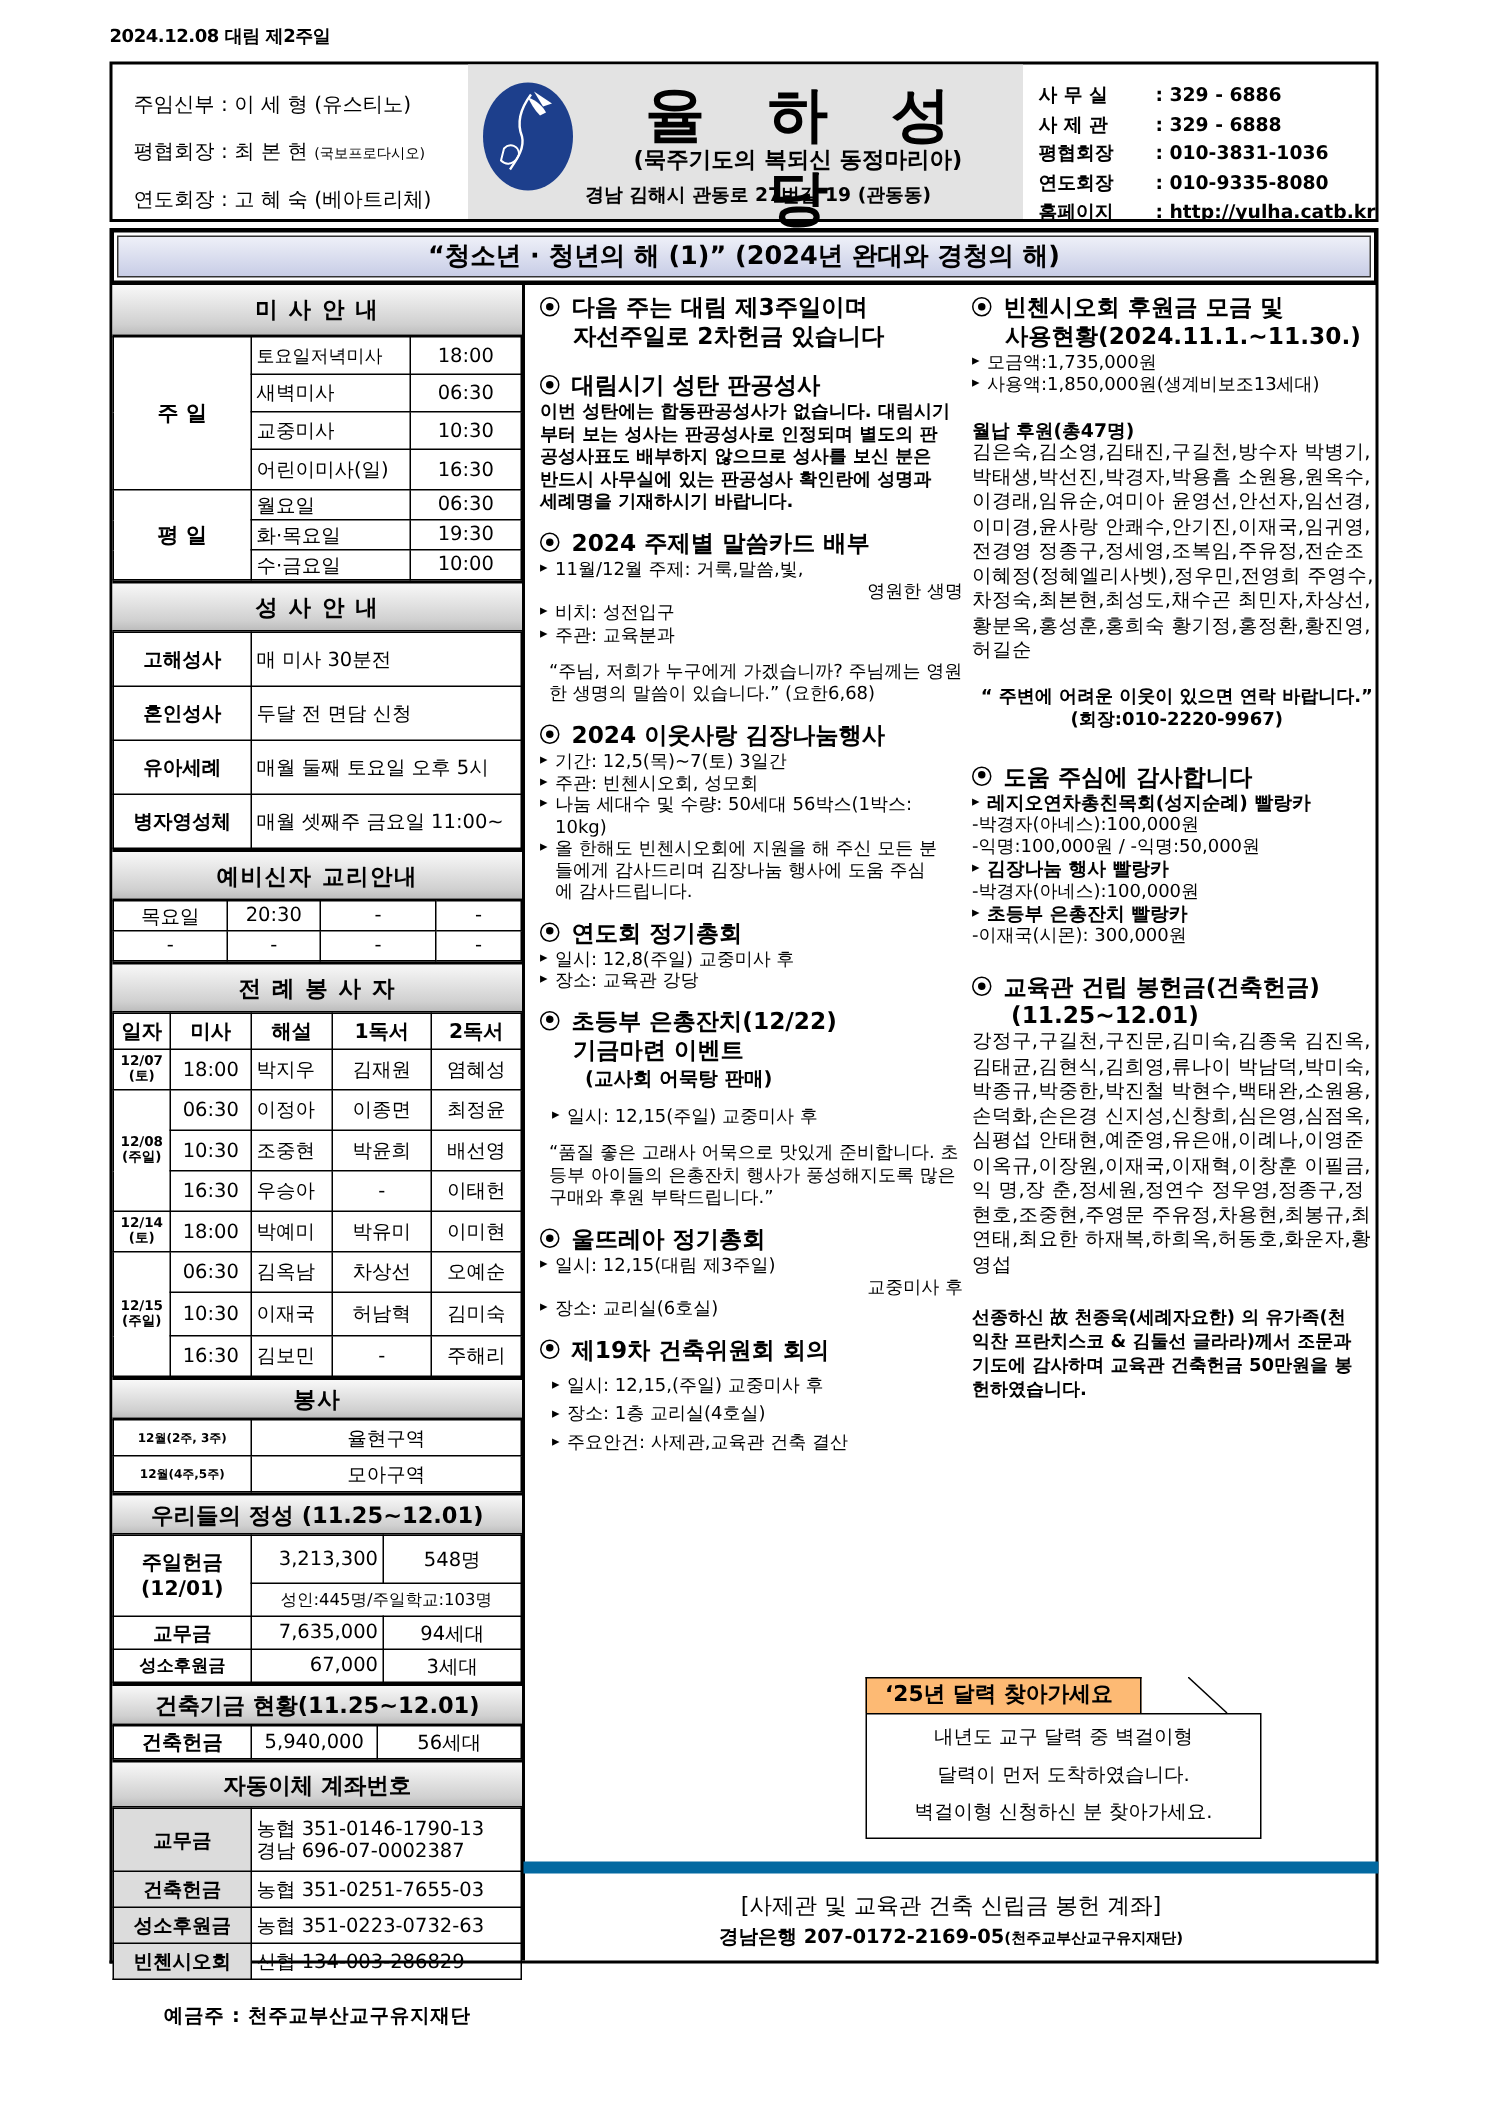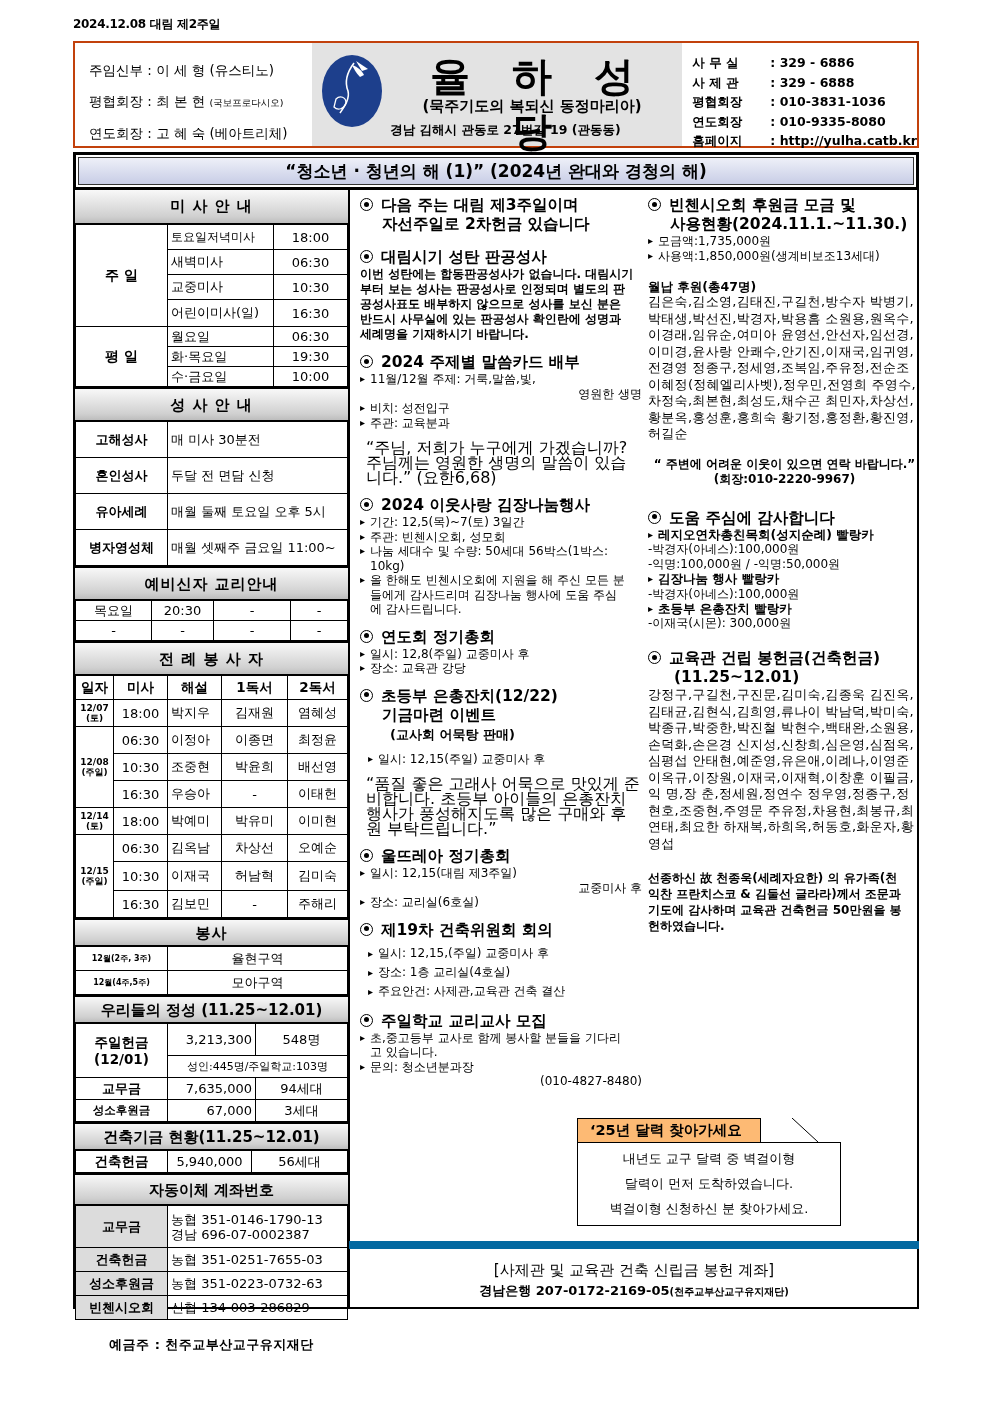--- a/index.html
+++ b/index.html
@@ -2,21 +2,21 @@
 <html><head>
 <meta charset="utf-8">
 <style>
   * { box-sizing: border-box; margin: 0; padding: 0; }
   html, body { width: 992px; height: 1403px; background: #fff; overflow: hidden; }
   body { font-family: "DejaVu Sans", "Liberation Sans", sans-serif; color: #000; position: relative; }
 
   .date-line { position: absolute; left: 73px; top: 16px; font-size: 12px; font-weight: bold; letter-spacing: -0.3px; }
 
   
-  .header { position: absolute; left: 73px; top: 41px; width: 846px; height: 107px; border: 2px solid #c2410c; display: flex; }
+  .header { position: absolute; left: 73px; top: 41px; width: 846px; height: 107px; border: 2px solid #000000; display: flex; }
   .hdr-left { width: 247px; padding: 12px 0 0 14px; font-size: 13.5px; line-height: 31px; white-space: nowrap; }
   .hdr-left .small { font-size: 9.5px; }
   .hdr-center { width: 387px; background: #e3e3e3; position: relative; }
   .logo { position: absolute; left: 10px; top: 12px; width: 60px; height: 72px; border-radius: 50%; background: #1d3f8c; }
   .logo svg { width: 100%; height: 100%; }
   .church-name { position: absolute; left: 82px; top: 6px; width: 290px; text-align: center; font-size: 40px; font-weight: bold; letter-spacing: 14px; }
   .church-sub { position: absolute; left: 60px; top: 54px; width: 320px; text-align: center; font-size: 15px; font-weight: bold; }
   .church-addr { position: absolute; left: 0; top: 79px; width: 387px; text-align: center; font-size: 12.5px; font-weight: bold; }
   .hdr-right { flex: 1; padding: 10px 0 0 10px; font-size: 12.5px; line-height: 19.5px; white-space: nowrap; font-weight: bold; }
   .hdr-right .lbl { display: inline-block; width: 78px; }
@@ -59,21 +59,21 @@
   .item h3 { font-size: 15.5px; font-weight: bold; line-height: 19px; }
   .item h3 .ind { padding-left: 22px; display: block; }
   .item h3 .sub { font-size: 13px; padding-left: 30px; display: block; }
   .bullet-icon { display: inline-block; width: 13px; height: 13px; border: 1.5px solid #000; border-radius: 50%; position: relative; margin-right: 8px; vertical-align: -1px; }
   .bullet-icon::after { content: ""; position: absolute; left: 2.5px; top: 2.5px; width: 5px; height: 5px; background: #000; border-radius: 50%; }
   .p { font-size: 12px; line-height: 15px; }
   .p.bold { font-weight: bold; }
   .li { font-size: 12px; line-height: 14.5px; padding-left: 10px; position: relative; }
   .li::before { content: "▸"; position: absolute; left: 0; font-size: 10px; }
   .li .cont { display: block; text-align: right; }
-  .quote { font-size: 16px; line-height: 15px; padding-left: 6px; margin-top: 10px; }
+  .quote { font-size: 12px; line-height: 15px; padding-left: 6px; margin-top: 10px; }
   .names { font-size: 13px; line-height: 16.5px; letter-spacing: 0.3px; }
 
   .calendar-box { position: absolute; left: 577px; top: 1118px; width: 264px; height: 108px; }
   .cal-tab { position: absolute; left: 0; top: 0; width: 184px; height: 24px; border: 1px solid #000; border-bottom: none; font-size: 14.5px; font-weight: bold; padding-left: 12px; line-height: 22px; background: #fdba74; }
   .cal-slant { position: absolute; left: 215px; top: 0; width: 40px; height: 24px; }
   .cal-body { position: absolute; left: 0; top: 24px; width: 264px; height: 84px; border: 1px solid #000; text-align: center; font-size: 13px; line-height: 25px; padding-top: 3px; }
 
   .bottom-bar { position: absolute; left: 349px; top: 1241px; width: 570px; height: 68px; border-top: 8px solid #0369a1; text-align: center; }
   .bottom-bar .t1 { font-size: 15px; margin-top: 12px; }
   .bottom-bar .t2 { font-size: 13px; font-weight: bold; margin-top: 2px; }
@@ -368,25 +368,20 @@
     <div class="item">
       <h3><span class="bullet-icon"></span><span>울뜨레아 정기총회</span></h3>
       <div class="li"><span>일시: 12,15(대림 제3주일)</span><span class="cont" style="padding-left:44px">교중미사 후</span></div>
       <div class="li">장소: 교리실(6호실)</div>
     </div>
     <div class="item">
       <h3><span class="bullet-icon"></span><span>제19차 건축위원회 회의</span></h3>
       <div class="li" style="margin:4px 0 0 8px;line-height:19px">일시: 12,15,(주일) 교중미사 후</div>
       <div class="li" style="margin-left:8px;line-height:19px">장소: 1층 교리실(4호실)</div>
       <div class="li" style="margin-left:8px;line-height:19px">주요안건: 사제관,교육관 건축 결산</div>
-    </div>
-    <div class="item">
-      <h3><span class="bullet-icon"></span><span>주일학교 교리교사 모집</span></h3>
-      <div class="li" style="padding-right:14px">초,중고등부 교사로 함께 봉사할 분들을 기다리고 있습니다.</div>
-      <div class="li"><span>문의: 청소년분과장</span><span class="cont" style="padding-left:40px">(010-4827-8480)</span></div>
     </div>
   </div>
 
   <div class="right-col">
     <div class="item">
       <h3><span class="bullet-icon"></span><span>빈첸시오회 후원금 모금 및</span><span class="ind">사용현황(2024.11.1.~11.30.)</span></h3>
       <div class="li">모금액:1,735,000원</div>
       <div class="li">사용액:1,850,000원(생계비보조13세대)</div>
       <div class="p bold" style="margin-top:16px;font-size:12.5px">월납 후원(총47명)</div>
       <div class="names">김은숙,김소영,김태진,구길천,방수자 박병기,박태생,박선진,박경자,박용흠 소원용,원옥수,이경래,임유순,여미아 윤영선,안선자,임선경,이미경,윤사랑 안쾌수,안기진,이재국,임귀영,전경영 정종구,정세영,조복임,주유정,전순조 이혜정(정혜엘리사벳),정우민,전영희 주영수,차정숙,최본현,최성도,채수곤 최민자,차상선,황분옥,홍성훈,홍희숙 황기정,홍정환,황진영,허길순</div>

